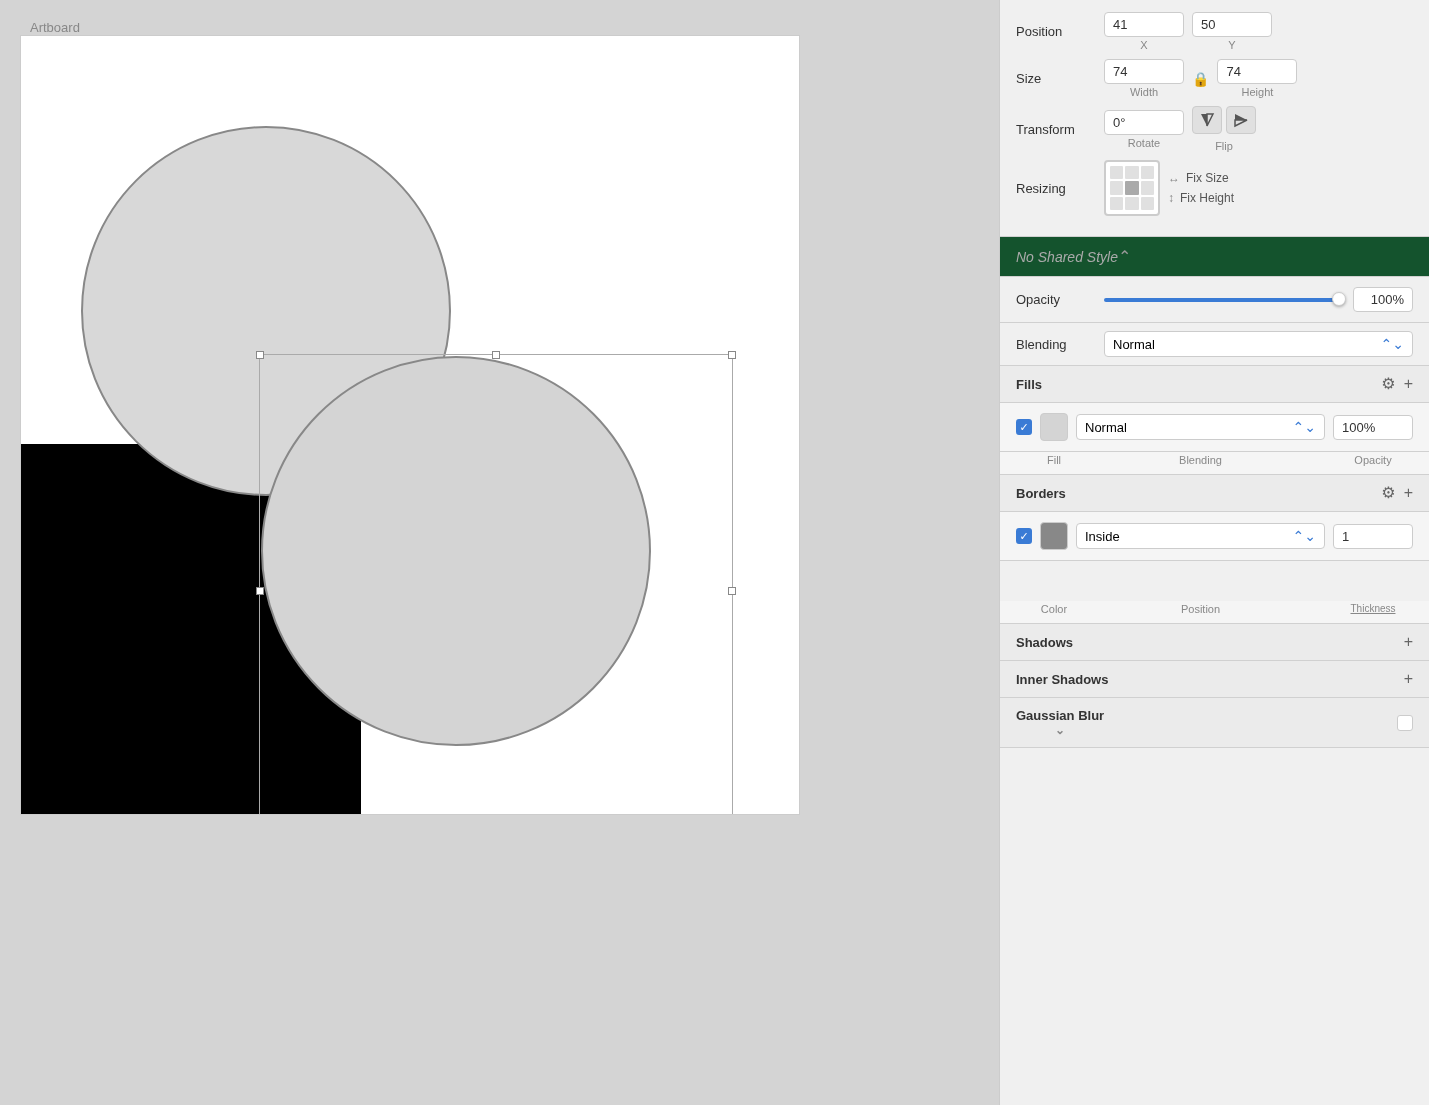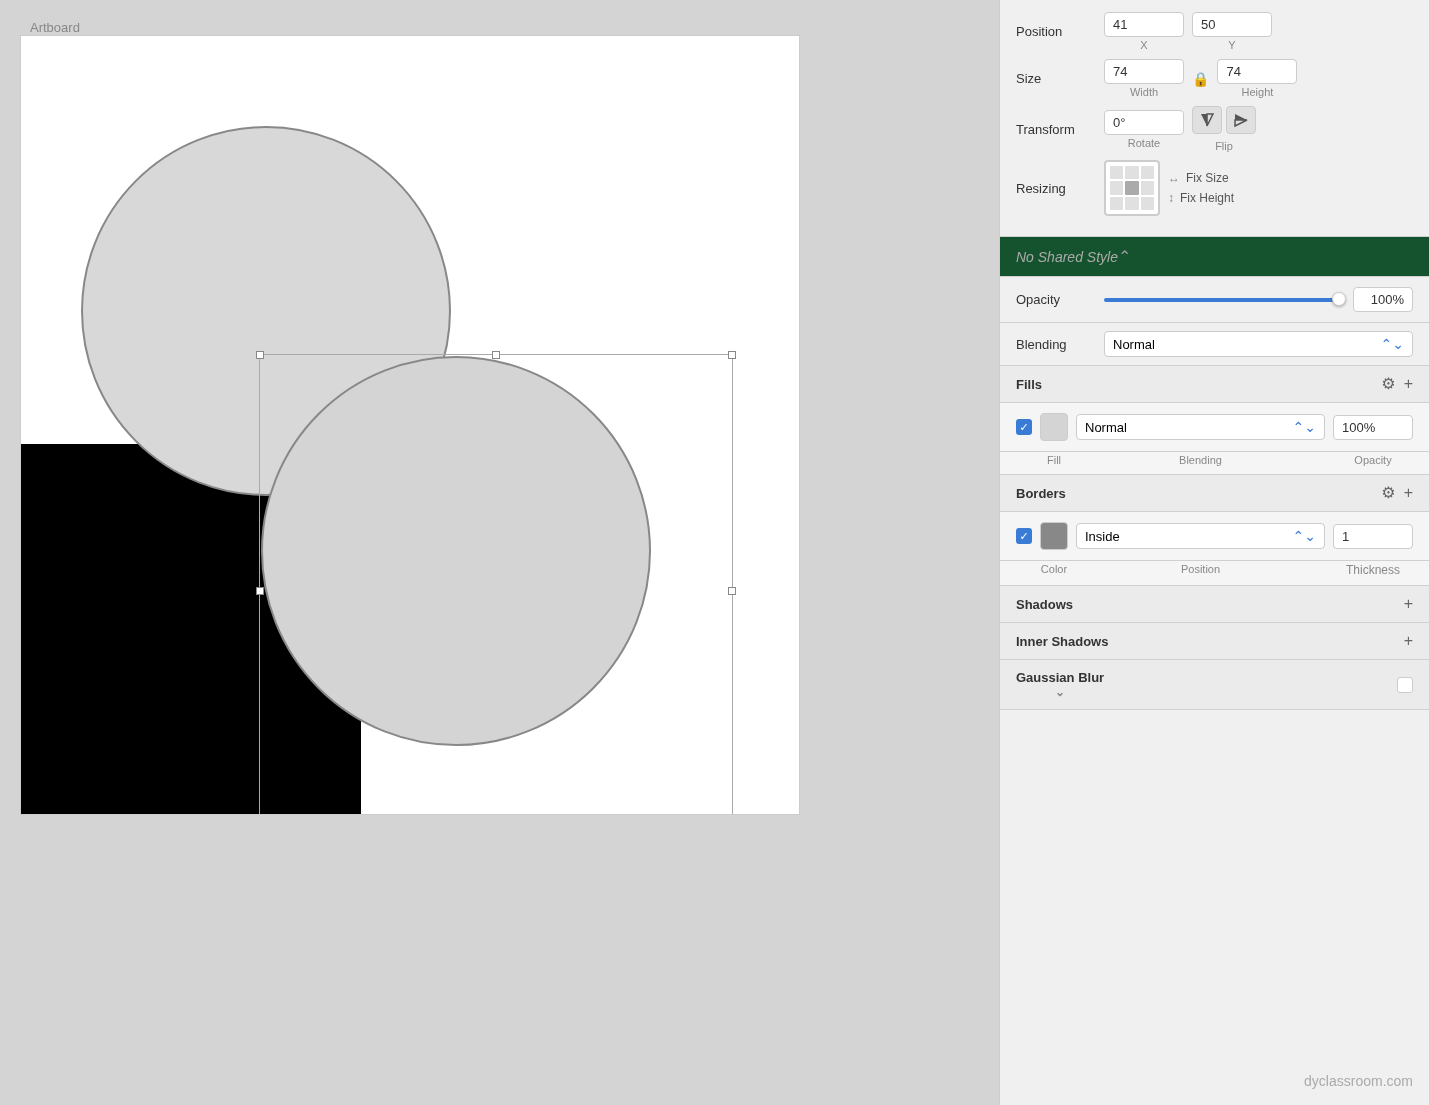--- a/index.html
+++ b/index.html
@@ -558,25 +558,25 @@
   <div class="fill-row">
     <div class="checkbox-blue">✓</div>
     <div class="color-swatch border-color-swatch"></div>
     <div class="select-dropdown">
       <span>Inside</span>
       <span class="select-arrows">⌃⌄</span>
     </div>
     <input class="input-field" type="text" value="1" style="">
   </div>
 
-  <div style="display:flex; gap:8px; padding: 2px 16px 8px; background:#f5f5f5; border-bottom: 1px solid #d0d0d0;">
+  <div style="display:flex; gap:8px; padding: 2px 16px 8px; background:#f5f5f5; border-bottom: 1px solid #d0d0d0; margin-top: 40px;">
     <span style="width:16px;"></span>
     <div style="font-size:11px; color:#888; width:28px; text-align:center;">Color</div>
     <div style="font-size:11px; color:#888; flex:1; text-align:center;">Position</div>
-    <div style="font-size:12px; color:#888; width:80px; text-align:center;">Thickness</div>
+    <div style="font-size:10px; color:#888; width:80px; text-align:center;text-decoration:underline;">Thickness</div>
   </div>
 
   <div class="section-header">
     <span class="section-title">Shadows</span>
     <div class="section-actions">
       <button class="add-btn">+</button>
     </div>
   </div>
 
   <div class="section-header">
@@ -587,15 +587,14 @@
   </div>
 
   <div class="gaussian-row">
     <div class="gaussian-title">
       <span>Gaussian Blur</span>
       <span class="gaussian-chevron">⌄</span>
     </div>
     <div class="checkbox-empty"></div>
   </div>
 
-  <div class="watermark">dyclassroom.com</div>
 
 </div>
 
 </body></html>

